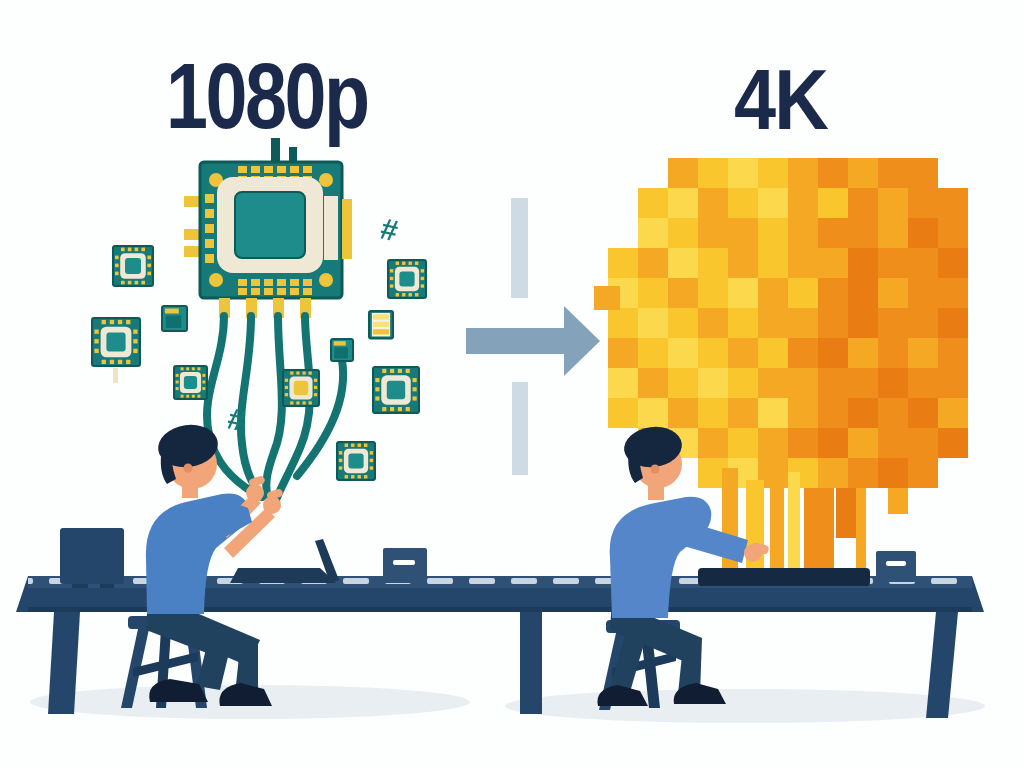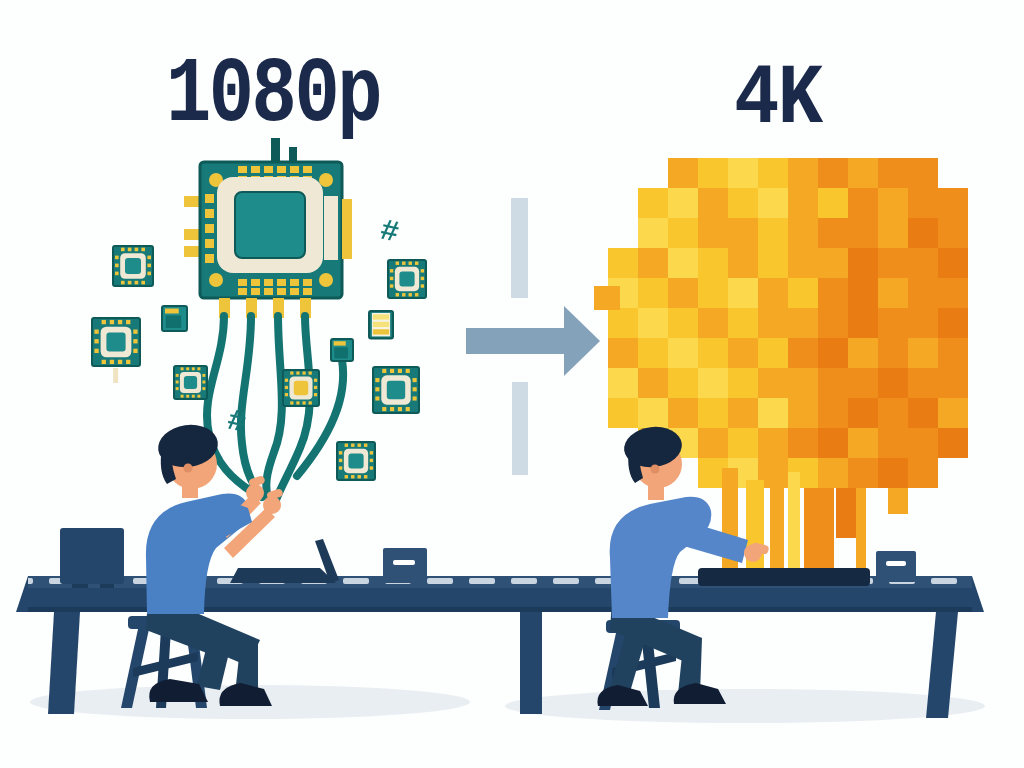--- a/index.html
+++ b/index.html
@@ -1,17 +1,17 @@
 <!DOCTYPE html>
 <html style="--background: #fdfefe; --heading: #1b2a4a; --teal: #177a78; --teal-dark: #0d5a58; --teal-core: #1e8c8a; --cream: #eee8d5; --chip-yellow: #eec43b; --wire: #137472; --table: #24466b; --table-light: #2e5175; --table-dark: #1c3a5a; --object-dark: #1d3a59; --slab: #152a42; --dash-light: #c9d6e2; --arrow: #84a2ba; --arrow-bar: #cfdbe4; --shirt-left: #4a80c4; --shirt-right: #5586c9; --pants: #21425f; --skin: #f2a578; --skin-shade: #e08e63; --hair: #15263f; --shoe: #101d33; --shadow: #e9eef2;"><head>
 <meta charset="utf-8">
 <style>
   html,body{margin:0;padding:0;background:#fdfefe;}
   .stage{position:relative;width:1024px;height:768px;overflow:hidden;background:var(--background,#fff);
-         font-family:Liberation Mono, monospace;}
+         font-family:Liberation Sans, sans-serif;}
   .label{position:absolute;font-weight:bold;color:var(--heading,#1b2a4a);transform-origin:left top;line-height:1;}
   #label-left{left:166px;top:50px;font-size:92px;letter-spacing:-3px;transform:scaleX(0.82);}
   #label-right{left:734px;top:56px;font-size:86px;letter-spacing:-2px;transform:scaleX(0.88);}
   svg{position:absolute;left:0;top:0;}
 </style>
 </head>
 <body>
 
 <div class="stage">
 

